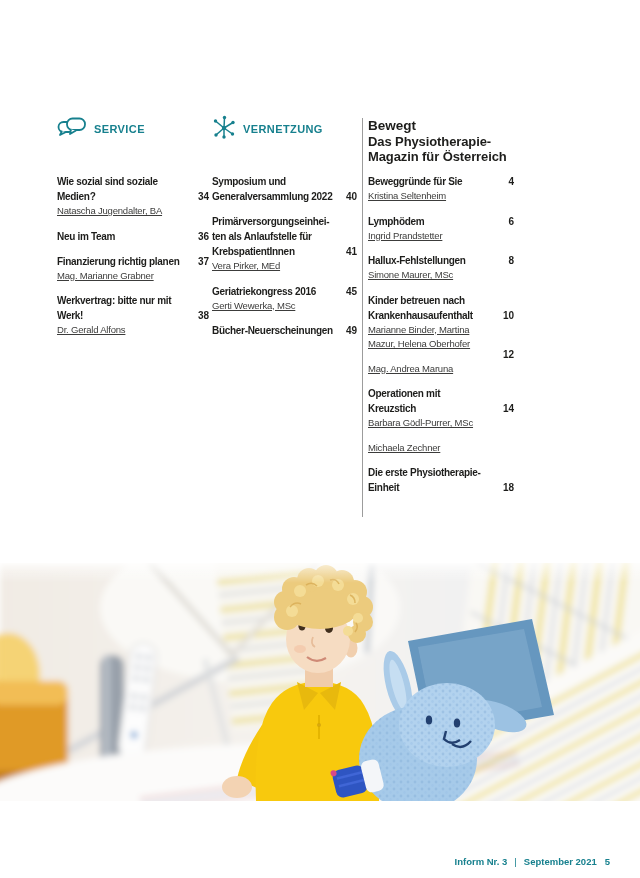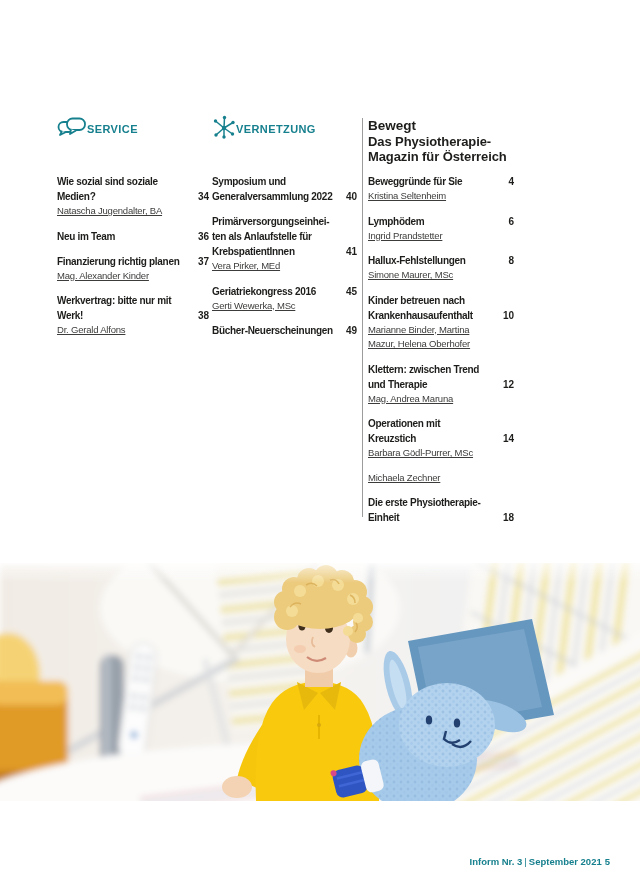--- a/index.html
+++ b/index.html
@@ -5,36 +5,36 @@
   html,body{margin:0;padding:0;}
   body{
     width:640px;height:878px;background:#ffffff;position:relative;overflow:hidden;
     font-family:"Liberation Sans", sans-serif;
     --accent:#17808E;
   }
   .col{position:absolute;top:118px;}
   #col-service{left:57px;width:152px;}
   #col-vernetzung{left:212px;width:145px;}
   #col-bewegt{left:368px;width:146px;}
-  .col-header{display:flex;align-items:center;color:var(--accent);height:22px;}
+  .col-header{display:flex;align-items:center;gap:7px;color:var(--accent);height:22px;}
   .col-header .hlabel{font-weight:bold;font-size:11px;letter-spacing:.4px;}
   .bheader{color:#1d1d1b;}
   .bheader .btitle{font-size:13.5px;font-weight:bold;line-height:15px;}
   .bheader .bsub{font-size:13px;font-weight:bold;letter-spacing:-0.1px;margin-top:1px;}
   .entries{position:absolute;top:56px;left:0;right:0;}
   .entry{position:relative;margin-bottom:10px;}
   .trow{position:relative;padding-right:24px;}
   .etitle{display:block;font-weight:bold;font-size:10px;line-height:15px;letter-spacing:-0.3px;color:#1d1d1b;white-space:pre-line;}
   .enum{position:absolute;right:0;bottom:0;font-weight:bold;font-size:10px;line-height:15px;color:#1d1d1b;}
   .eauthor{font-size:9.5px;line-height:14.5px;color:#3c3c3b;letter-spacing:-0.2px;white-space:pre-line;text-decoration:underline;}
   .eauthor:empty{display:none;}
   #divider{position:absolute;left:362px;top:118px;width:1px;height:399px;background:#9c9c9c;}
   #photo{position:absolute;left:0;top:563px;width:640px;height:238px;}
   #photo svg{display:block;width:640px;height:238px;}
-  #footer{position:absolute;top:856px;right:30px;display:flex;align-items:baseline;
+  #footer{position:absolute;top:856px;right:30px;display:flex;align-items:baseline;gap:5px;
           color:var(--accent);font-size:9.5px;font-weight:bold;}
   #footer .fsep{font-weight:normal;padding:0 2px;}
   #footer .fpage{margin-left:3px;}
 </style>
 </head>
 <body style="--accent: #17808E;">
 
 <div class="col" id="col-service">
   <div class="col-header">
     <span>
@@ -61,21 +61,21 @@
           <span class="etitle">Neu im Team</span>
           <span class="enum">36</span>
         </div>
 
     </div>
     <div class="entry">
       <div class="trow">
           <span class="etitle">Finanzierung richtig planen</span>
           <span class="enum">37</span>
         </div>
-      <div class="eauthor">Mag. Alexander Kinder</div>
+      <div class="eauthor">Mag. Marianne Grabner</div>
     </div>
     <div class="entry">
       <div class="trow">
           <span class="etitle">Werkvertrag: bitte nur mit
 Werk!</span>
           <span class="enum">38</span>
         </div>
       <div class="eauthor">Dr. Gerald Alfons</div>
     </div>
   </div>
@@ -174,22 +174,20 @@
       <div class="trow">
           <span class="etitle">Kinder betreuen nach
 Krankenhausaufenthalt</span>
           <span class="enum">10</span>
         </div>
       <div class="eauthor">Marianne Binder, Martina
 Mazur, Helena Oberhofer</div>
     </div>
     <div class="entry">
       <div class="trow">
-          <span class="etitle">Klettern: zwischen Trend
-und Therapie</span>
           <span class="enum">12</span>
         </div>
       <div class="eauthor">Mag. Andrea Maruna</div>
     </div>
     <div class="entry">
       <div class="trow">
           <span class="etitle">Operationen mit Kreuzstich</span>
           <span class="enum">14</span>
         </div>
       <div class="eauthor">Barbara Gödl-Purrer, MSc</div>

